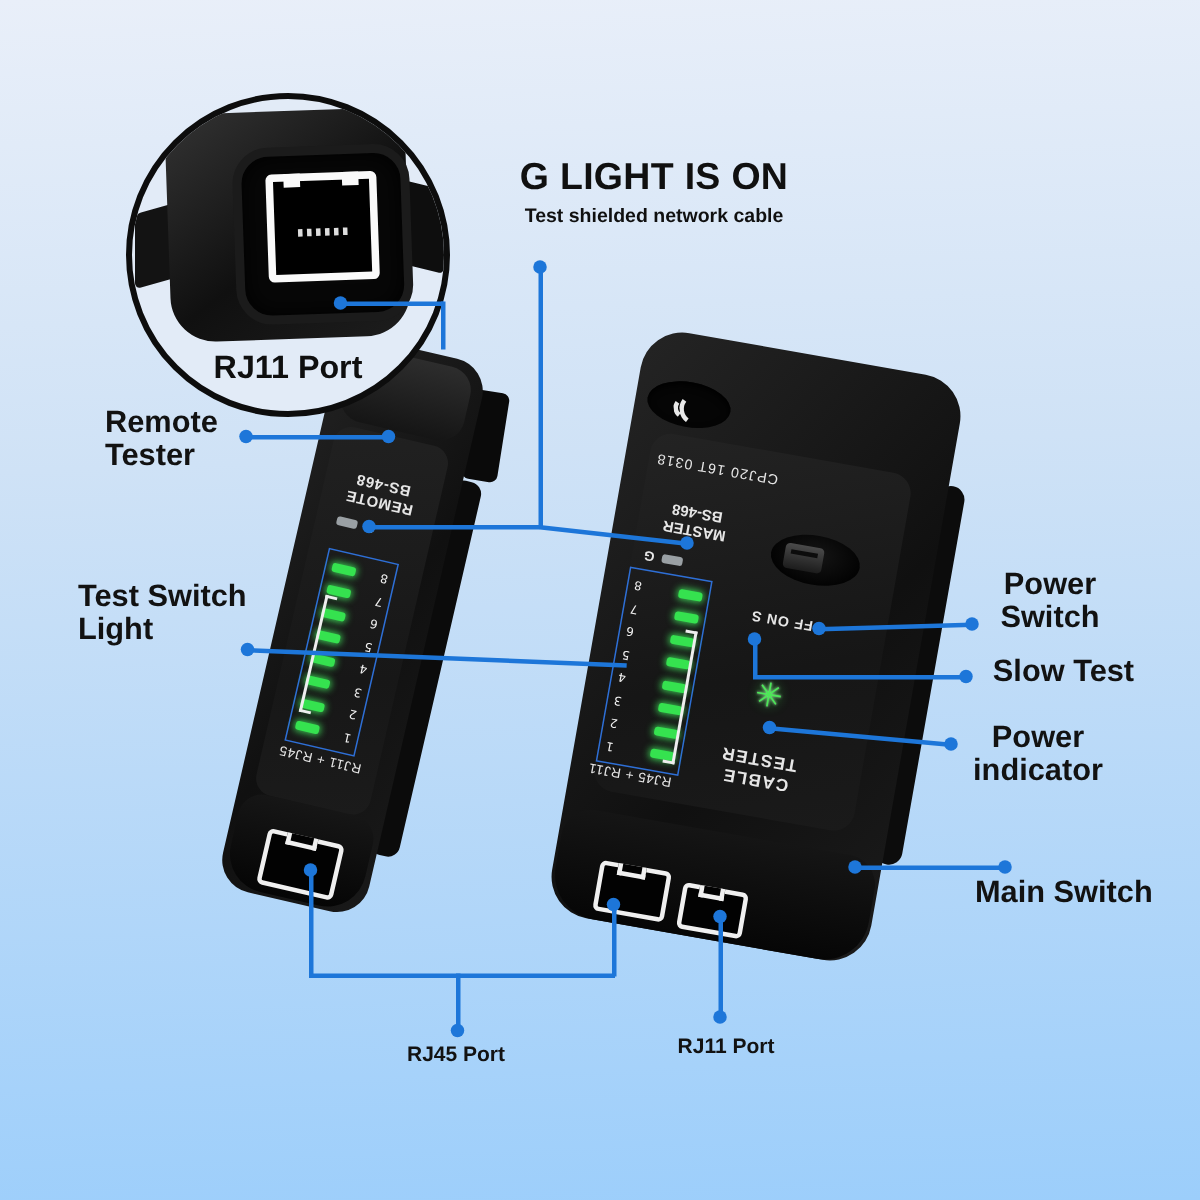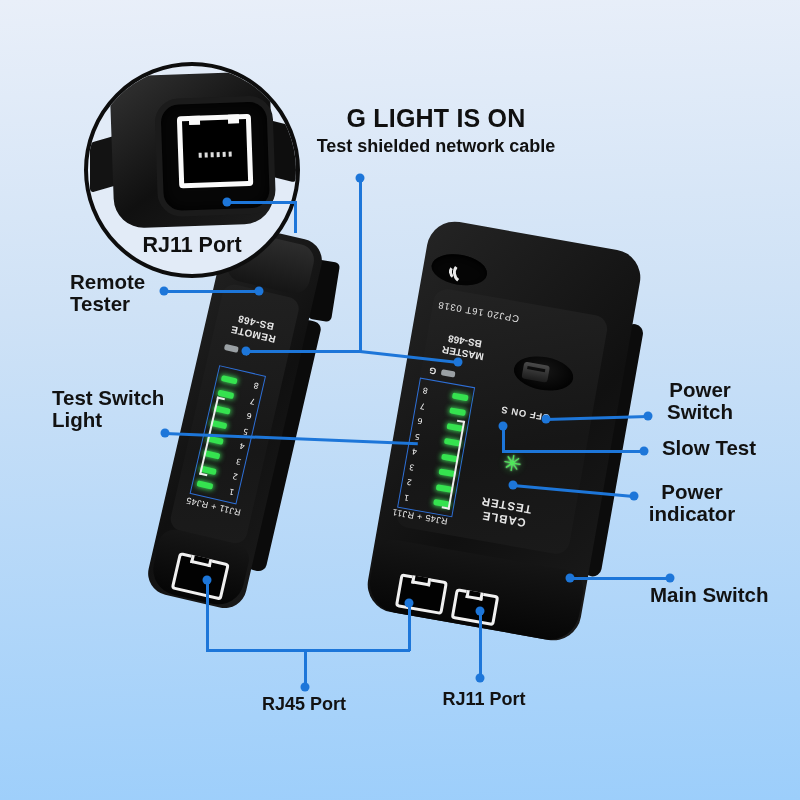--- a/index.html
+++ b/index.html
@@ -3,24 +3,24 @@
 <meta charset="utf-8">
 <style>
   html,body{margin:0;padding:0;}
   body{width:800px;height:800px;position:relative;overflow:hidden;
        font-family:"Liberation Sans",sans-serif;}
   .bg{position:absolute;inset:0;background:linear-gradient(178deg,#e9eff9 0%,#cfe2f6 38%,#9ccefb 100%);}
 
   
   .lbl{position:absolute;z-index:6;color:#121212;font-weight:bold;white-space:pre-line;}
   .lbl.big{font-size:20.5px;line-height:22px;}
-  .lbl.port{font-size:18px;}
+  .lbl.port{font-size:14px;}
   .title-block{position:absolute;left:280px;top:104px;width:312px;text-align:center;z-index:6;color:#101010;}
   .title-block h1{margin:0;font-size:25px;letter-spacing:.2px;font-weight:800;}
-  .title-block h2{margin:3px 0 0 0;font-size:18px;font-weight:700;}
+  .title-block h2{margin:3px 0 0 0;font-size:13px;font-weight:700;}
 
   
   .ov{position:absolute;inset:0;z-index:5;pointer-events:none;}
   .cl{position:absolute;background:#1d76d9;}
   .cl.h{height:2.5px;} .cl.v{width:2.5px;}
   .cl.d{height:2.5px;transform-origin:0 50%;}
   .dot{position:absolute;width:9px;height:9px;border-radius:50%;background:#1d76d9;transform:translate(-50%,-50%);}
 
   
   .inset{position:absolute;left:84px;top:62px;width:208px;height:208px;border-radius:50%;

